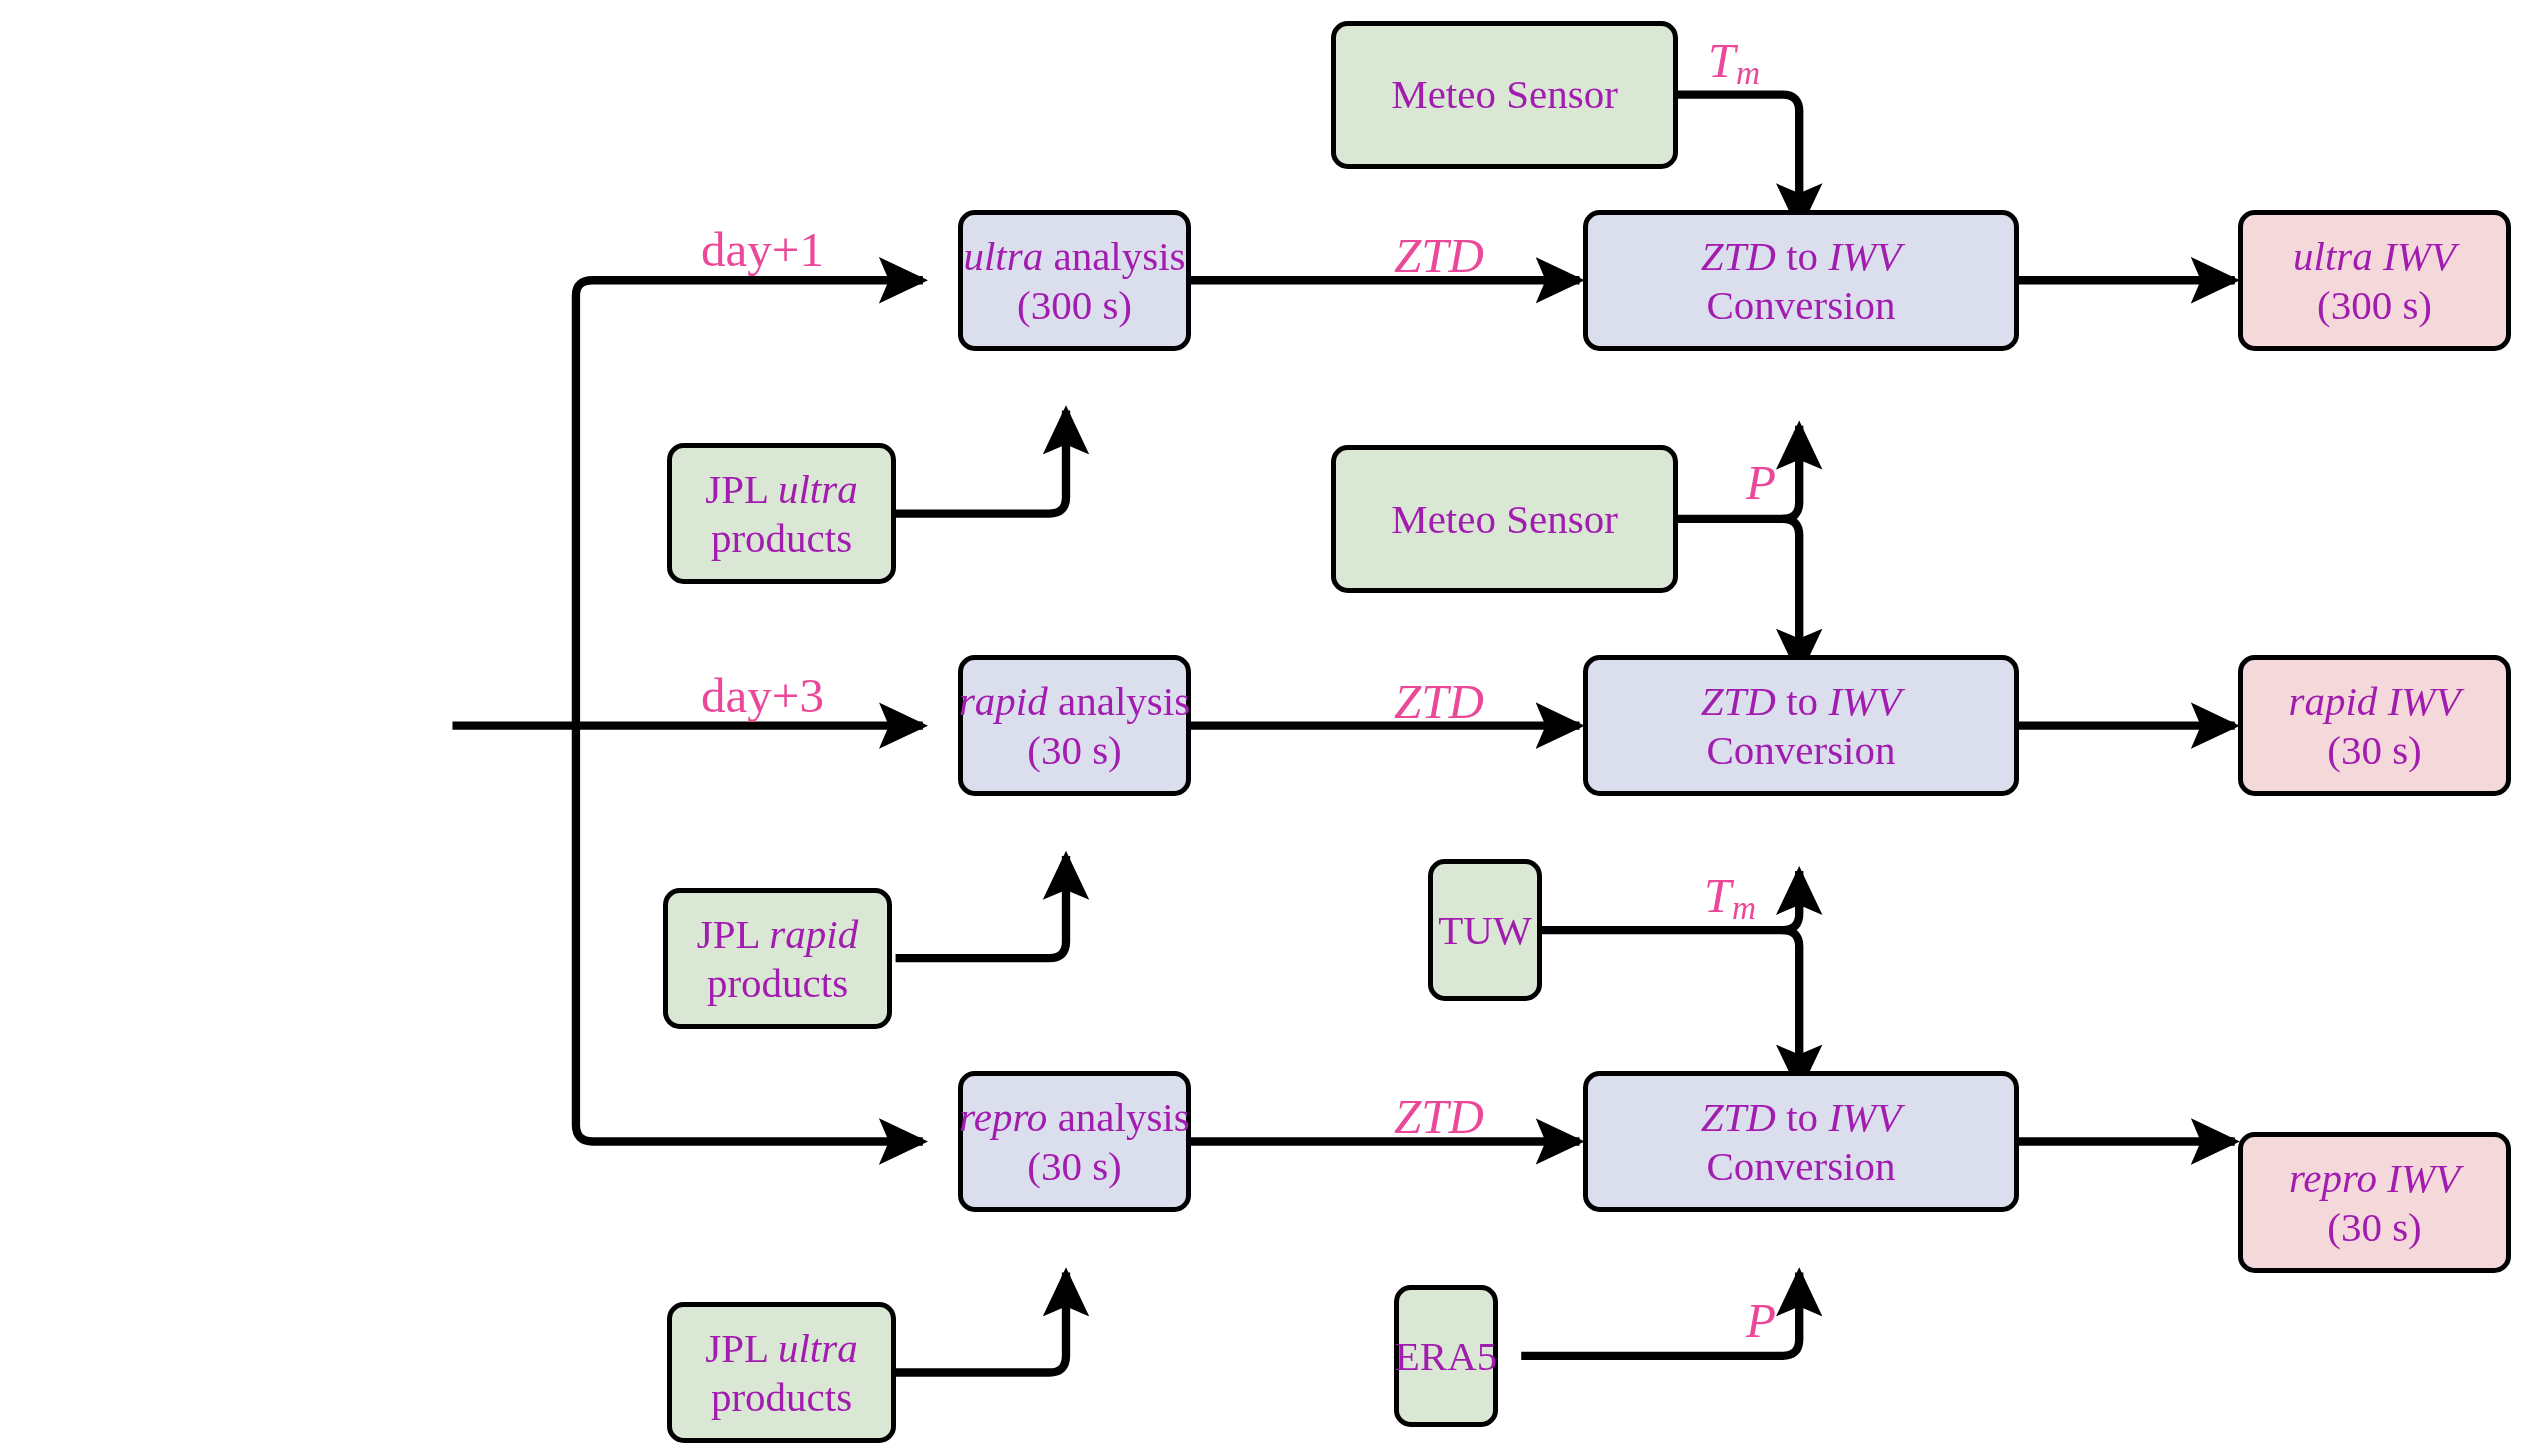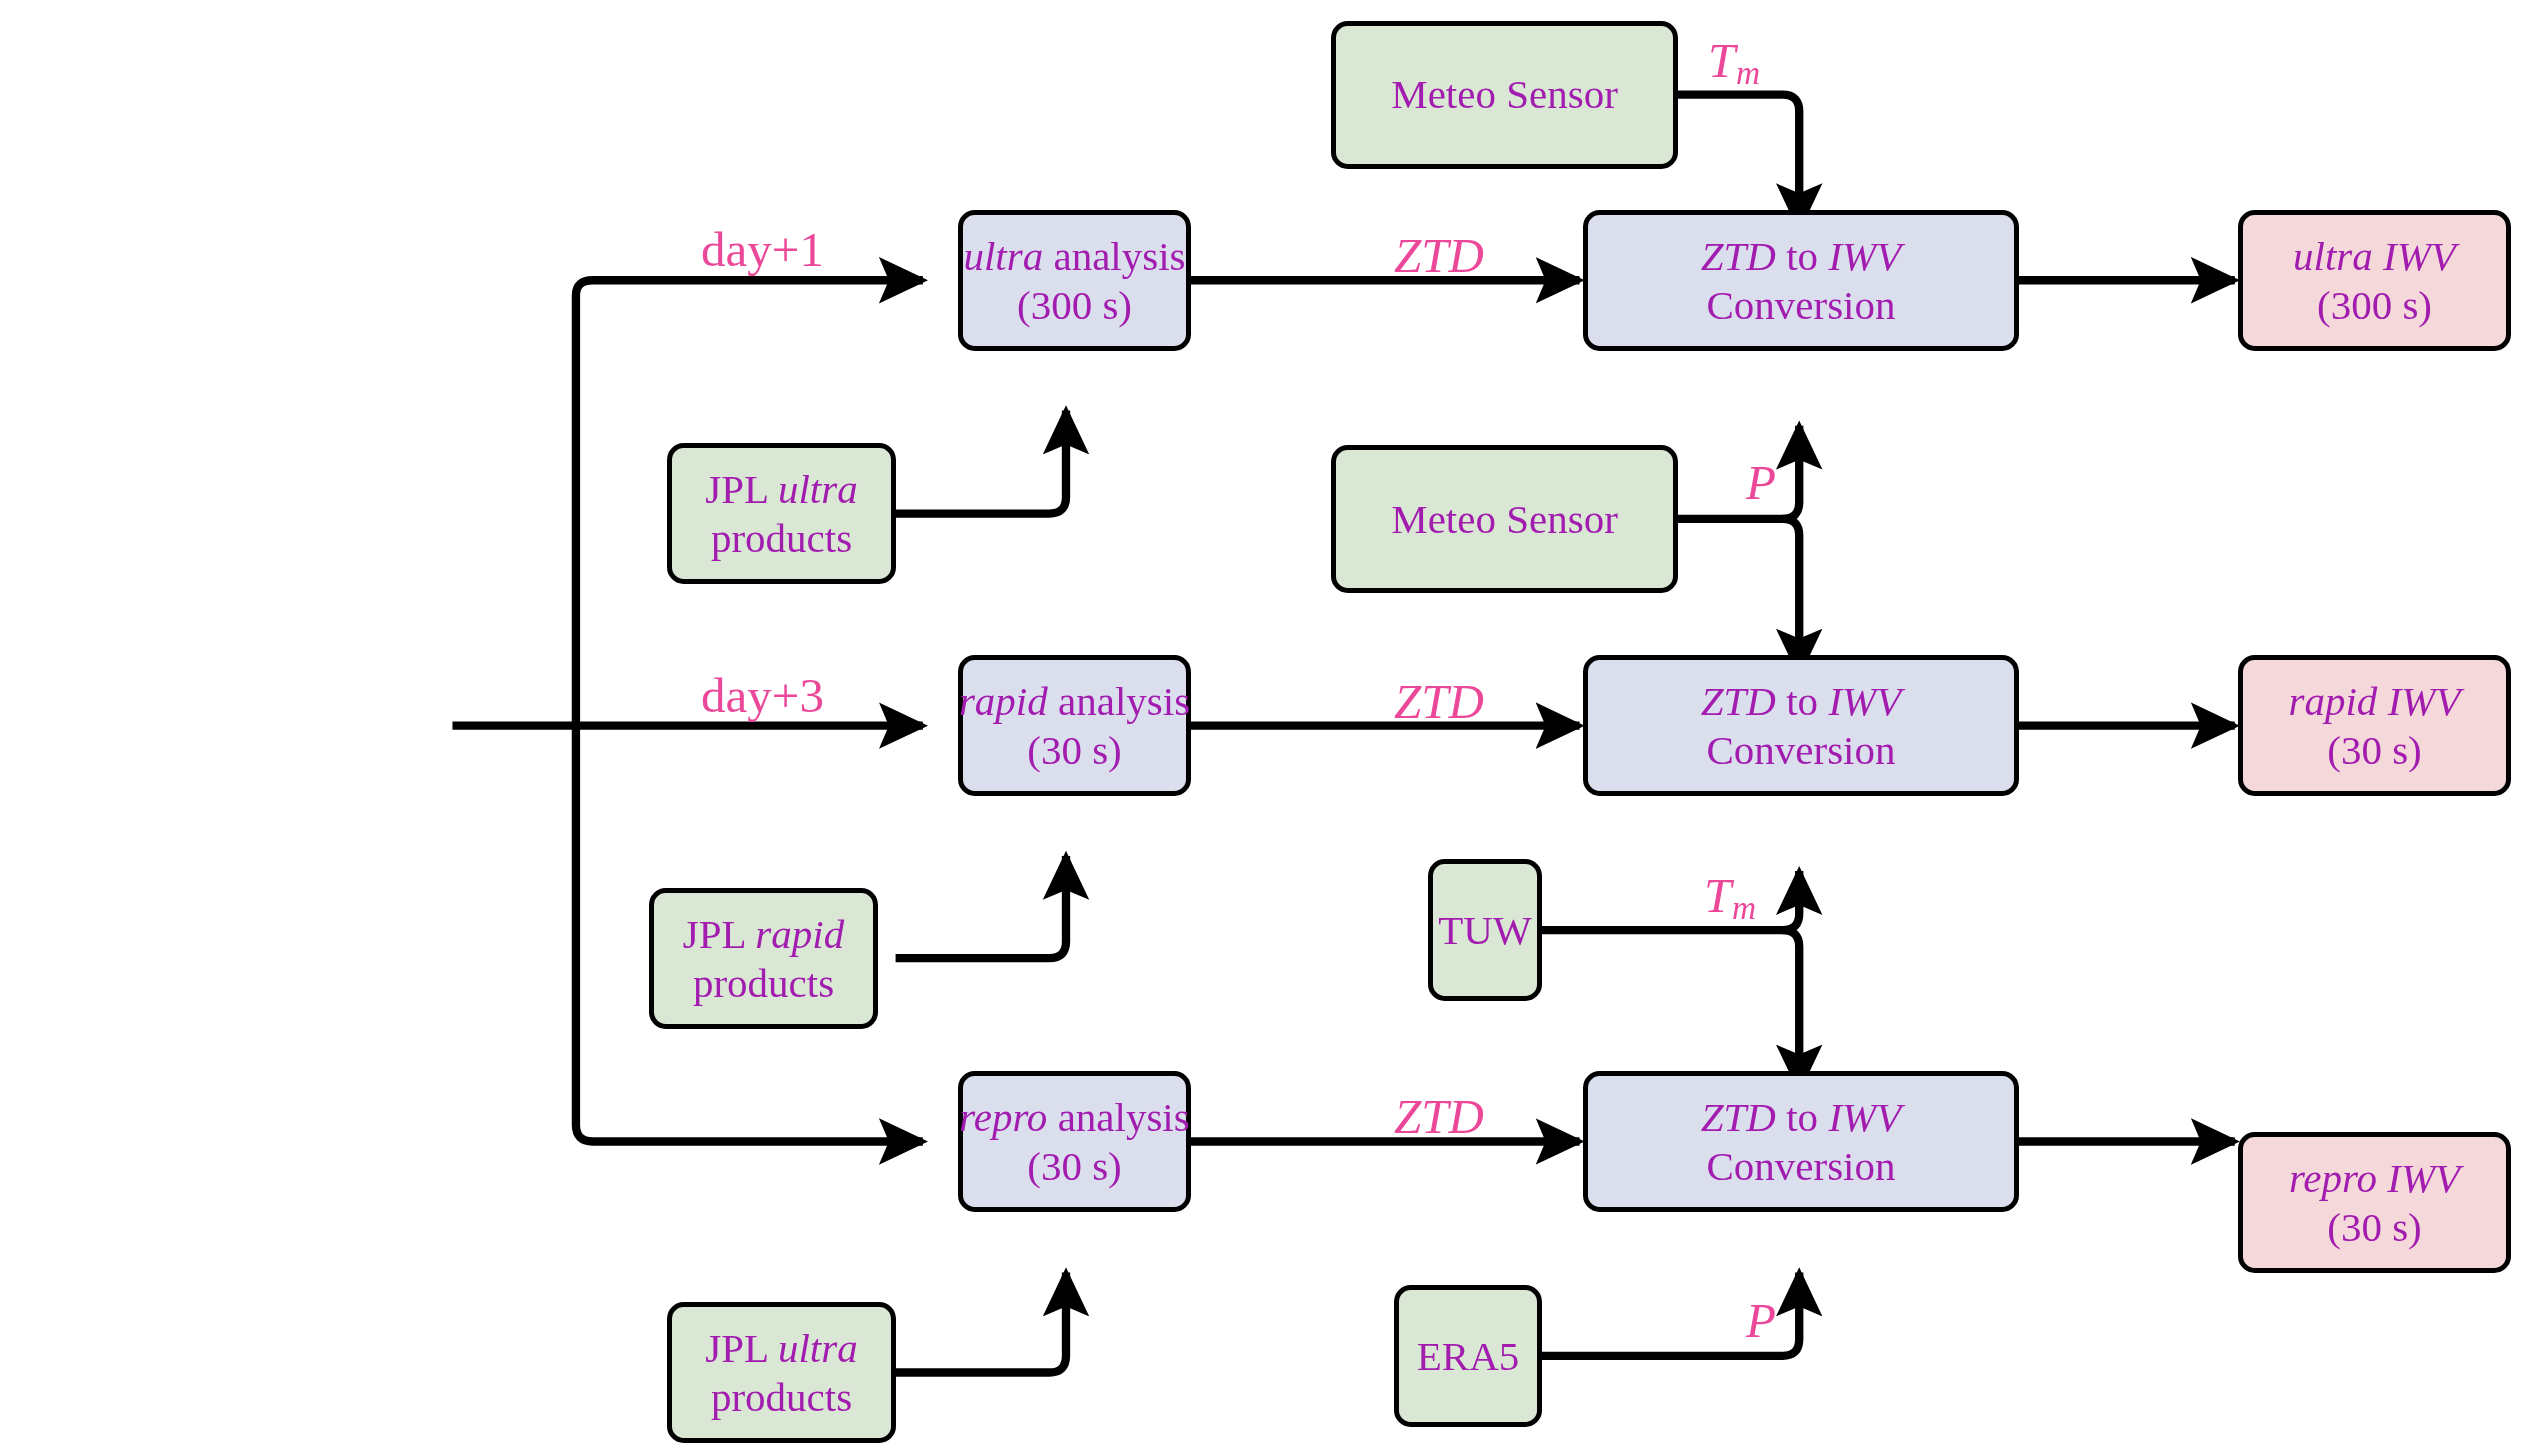--- a/index.html
+++ b/index.html
@@ -113,30 +113,30 @@
   </div>
 
   <div class="node green" style="left:1331px; top:445px; width:347px; height:148px;">
     <span class="ln">Meteo Sensor</span>
   </div>
 
   <div class="node green" style="left:1400px; top:859px; width:114px; height:142px;margin-left:28px;">
     <span class="ln">TUW</span>
   </div>
 
-  <div class="node green" style="left:1394px; top:1285px; width:148px; height:142px;">
+  <div class="node green" style="left:1394px; top:1285px; width:104px; height:142px;">
     <span class="ln">ERA5</span>
   </div>
 
   <div class="node green" style="left:667px; top:443px; width:229px; height:141px;">
     <span class="ln"><span>JPL </span><span class="it">ultra</span></span>
     <span class="ln">products</span>
   </div>
 
-  <div class="node green" style="left:649px; top:888px; width:229px; height:141px;">
+  <div class="node green" style="left:663px; top:888px; width:229px; height:141px;">
     <span class="ln"><span>JPL </span><span class="it">rapid</span></span>
     <span class="ln">products</span>
   </div>
 
   <div class="node green" style="left:667px; top:1302px; width:229px; height:141px;">
     <span class="ln"><span>JPL </span><span class="it">ultra</span></span>
     <span class="ln">products</span>
   </div>
 
   <div class="node blue" style="left:958px; top:210px; width:233px; height:141px;">

